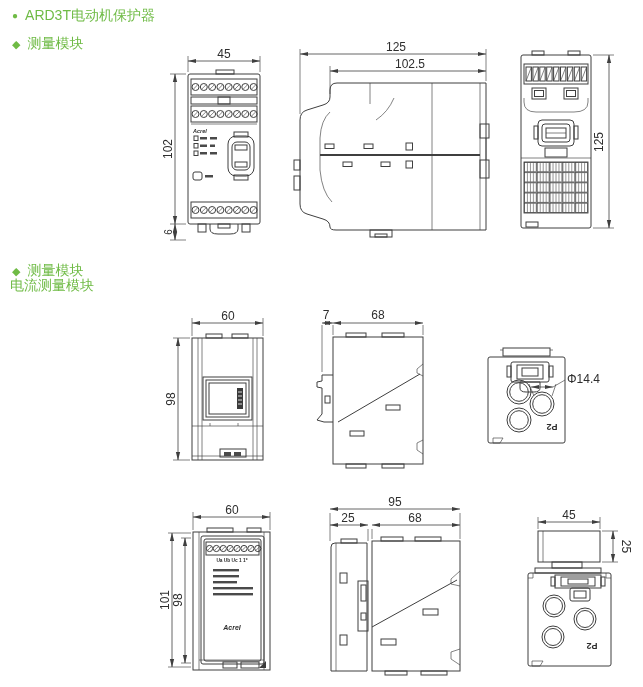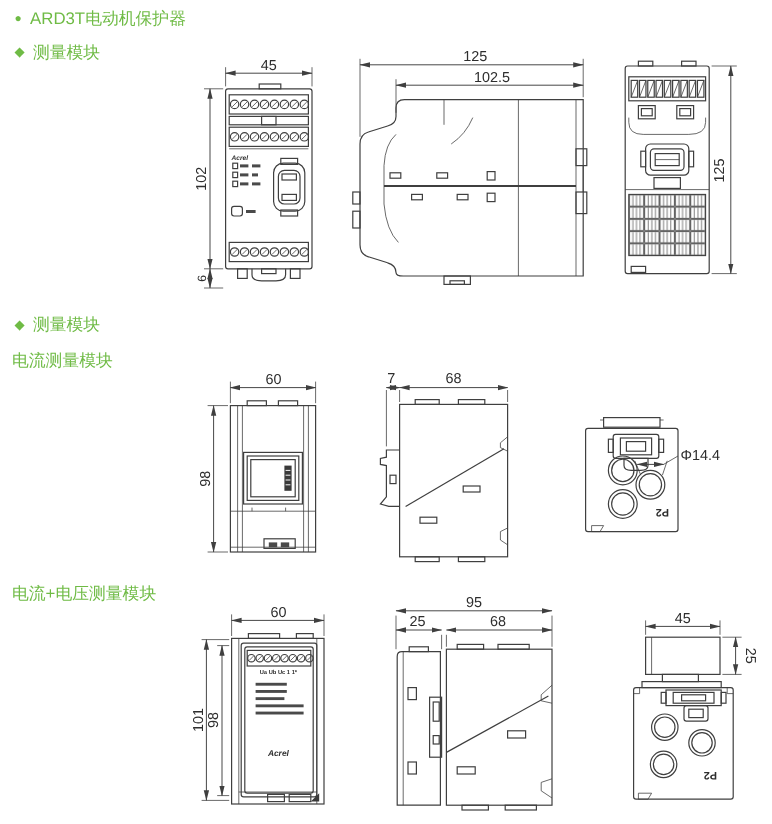--- a/index.html
+++ b/index.html
@@ -39,25 +39,22 @@
     <span>ARD3T电动机保护器</span>
   </div>
   <div class="heading" style="left:12px;top:35px">
     <span class="bullet diamond">◆</span>
     <span>测量模块</span>
   </div>
   <div class="heading" style="left:12px;top:262px">
     <span class="bullet diamond">◆</span>
     <span>测量模块</span>
   </div>
-  <div class="heading" style="left:10px;top:292px">
+  <div class="heading" style="left:10px;top:277px">
     <span>电流测量模块</span>
-  </div>
-  <div class="heading" style="left:10px;top:486px">
-    <span>电流+电压测量模块</span>
   </div>
 
   <svg class="drawing" style="left:166px;top:48px" width="102" height="196" viewBox="0 0 102 196">
     <g>
       <line class="thin" x1="22" y1="24" x2="22" y2="8"></line>
         <line class="thin" x1="94" y1="24" x2="94" y2="8"></line>
       <line class="dim arr" x1="22" y1="13" x2="94" y2="13"></line>
       <text class="dtx" x="58" y="10" text-anchor="middle">45</text>
     </g>
     <g>

